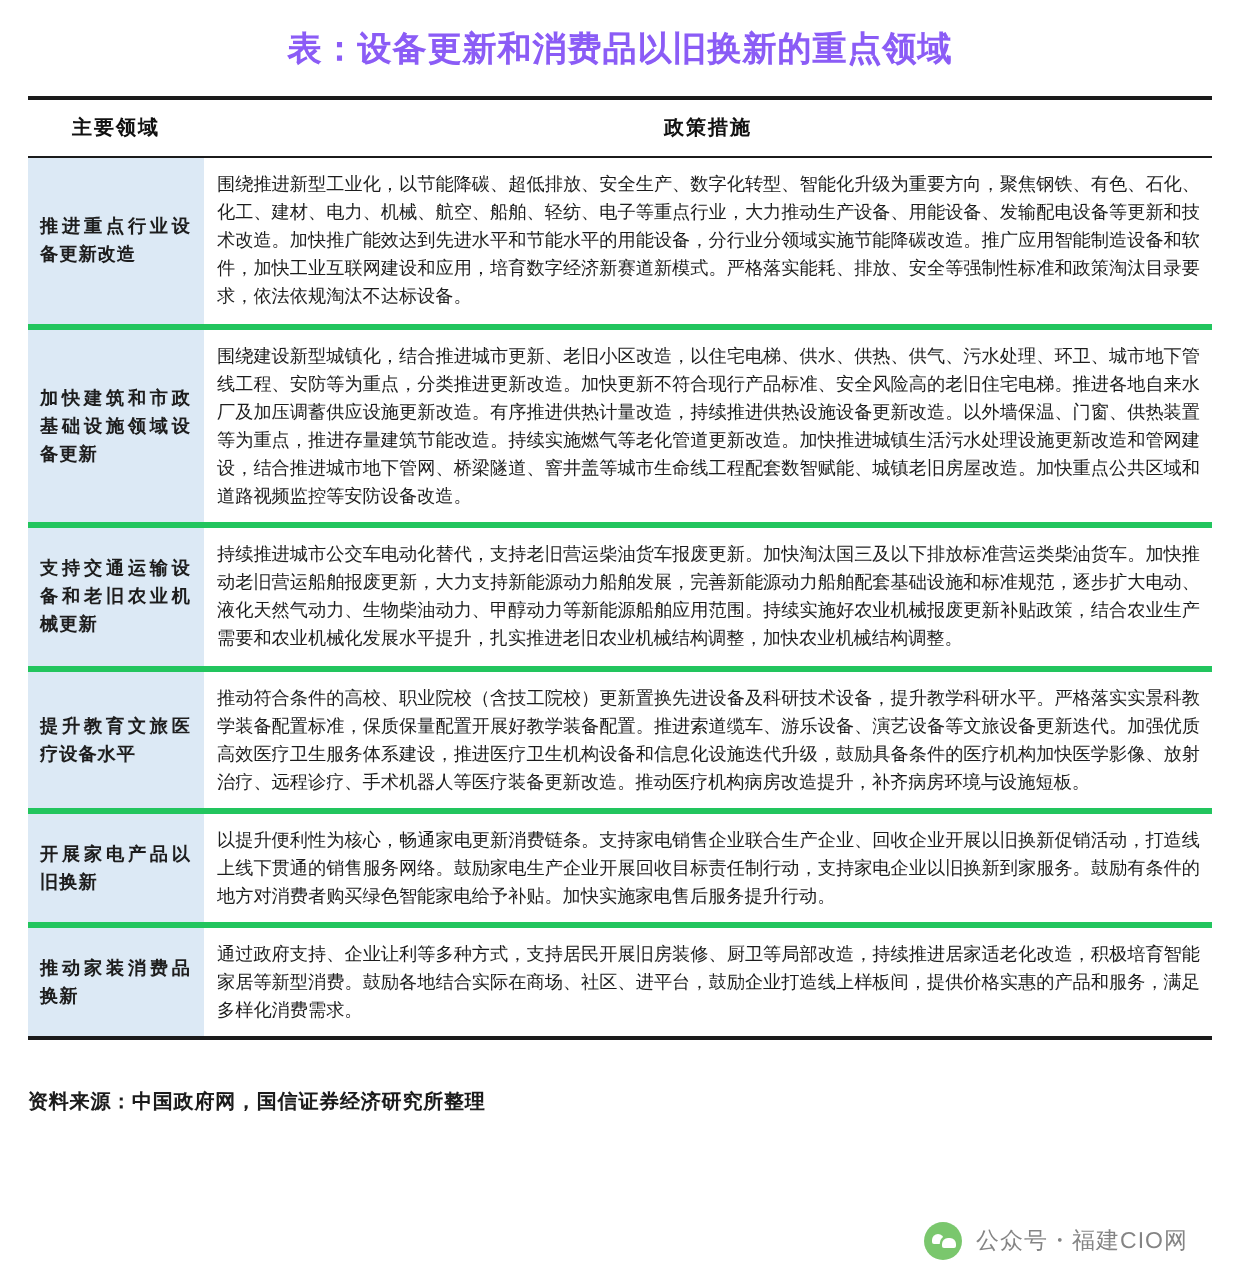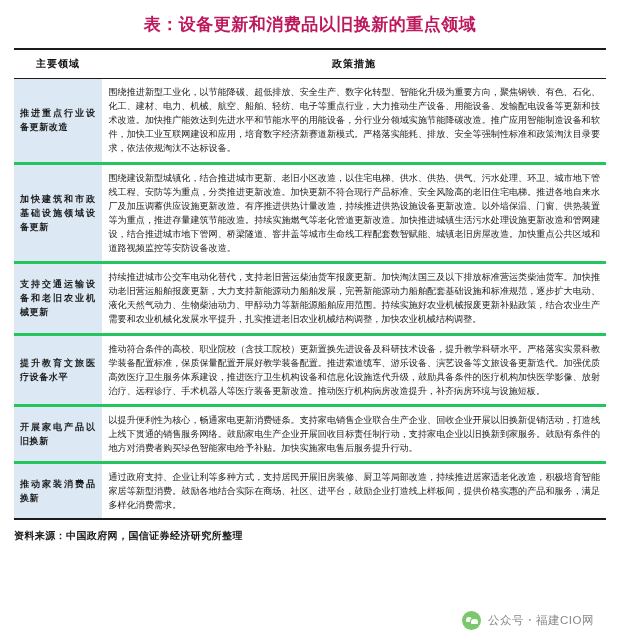--- a/index.html
+++ b/index.html
@@ -19,21 +19,21 @@
     width: 620px;
     height: 641px;
     box-sizing: border-box;
     padding: 0 14px;
     background: #ffffff;
   }
   .title {
     text-align: center;
     font-size: 17px;
     font-weight: bold;
-    color: #be185d;
+    color: #8b5cf6;
     letter-spacing: 0.5px;
     padding: 14px 0 12px 0;
     line-height: 1.3;
   }
   .table-wrap {
     border-top: 2px solid #1b1b1b;
     border-bottom: 2px solid #1b1b1b;
   }
   table.main {
     width: 100%;
@@ -69,21 +69,21 @@
     text-align: center;
     font-size: 9.6px;
     line-height: 1.5;
     letter-spacing: 0.5px;
     color: #15263a;
     border-right: 1px solid #ffffff;
   }
   col.c1 { width: 88px; }
   col.c2 { width: auto; }
   .footer {
-    margin-top: 9px;
+    margin-top: 24px;
     font-size: 10px;
     font-weight: bold;
     color: #1b1b1b;
     letter-spacing: 0.4px;
   }
   .brandbar {
     position: absolute;
     left: 0;
     right: 0;
     bottom: 0;

